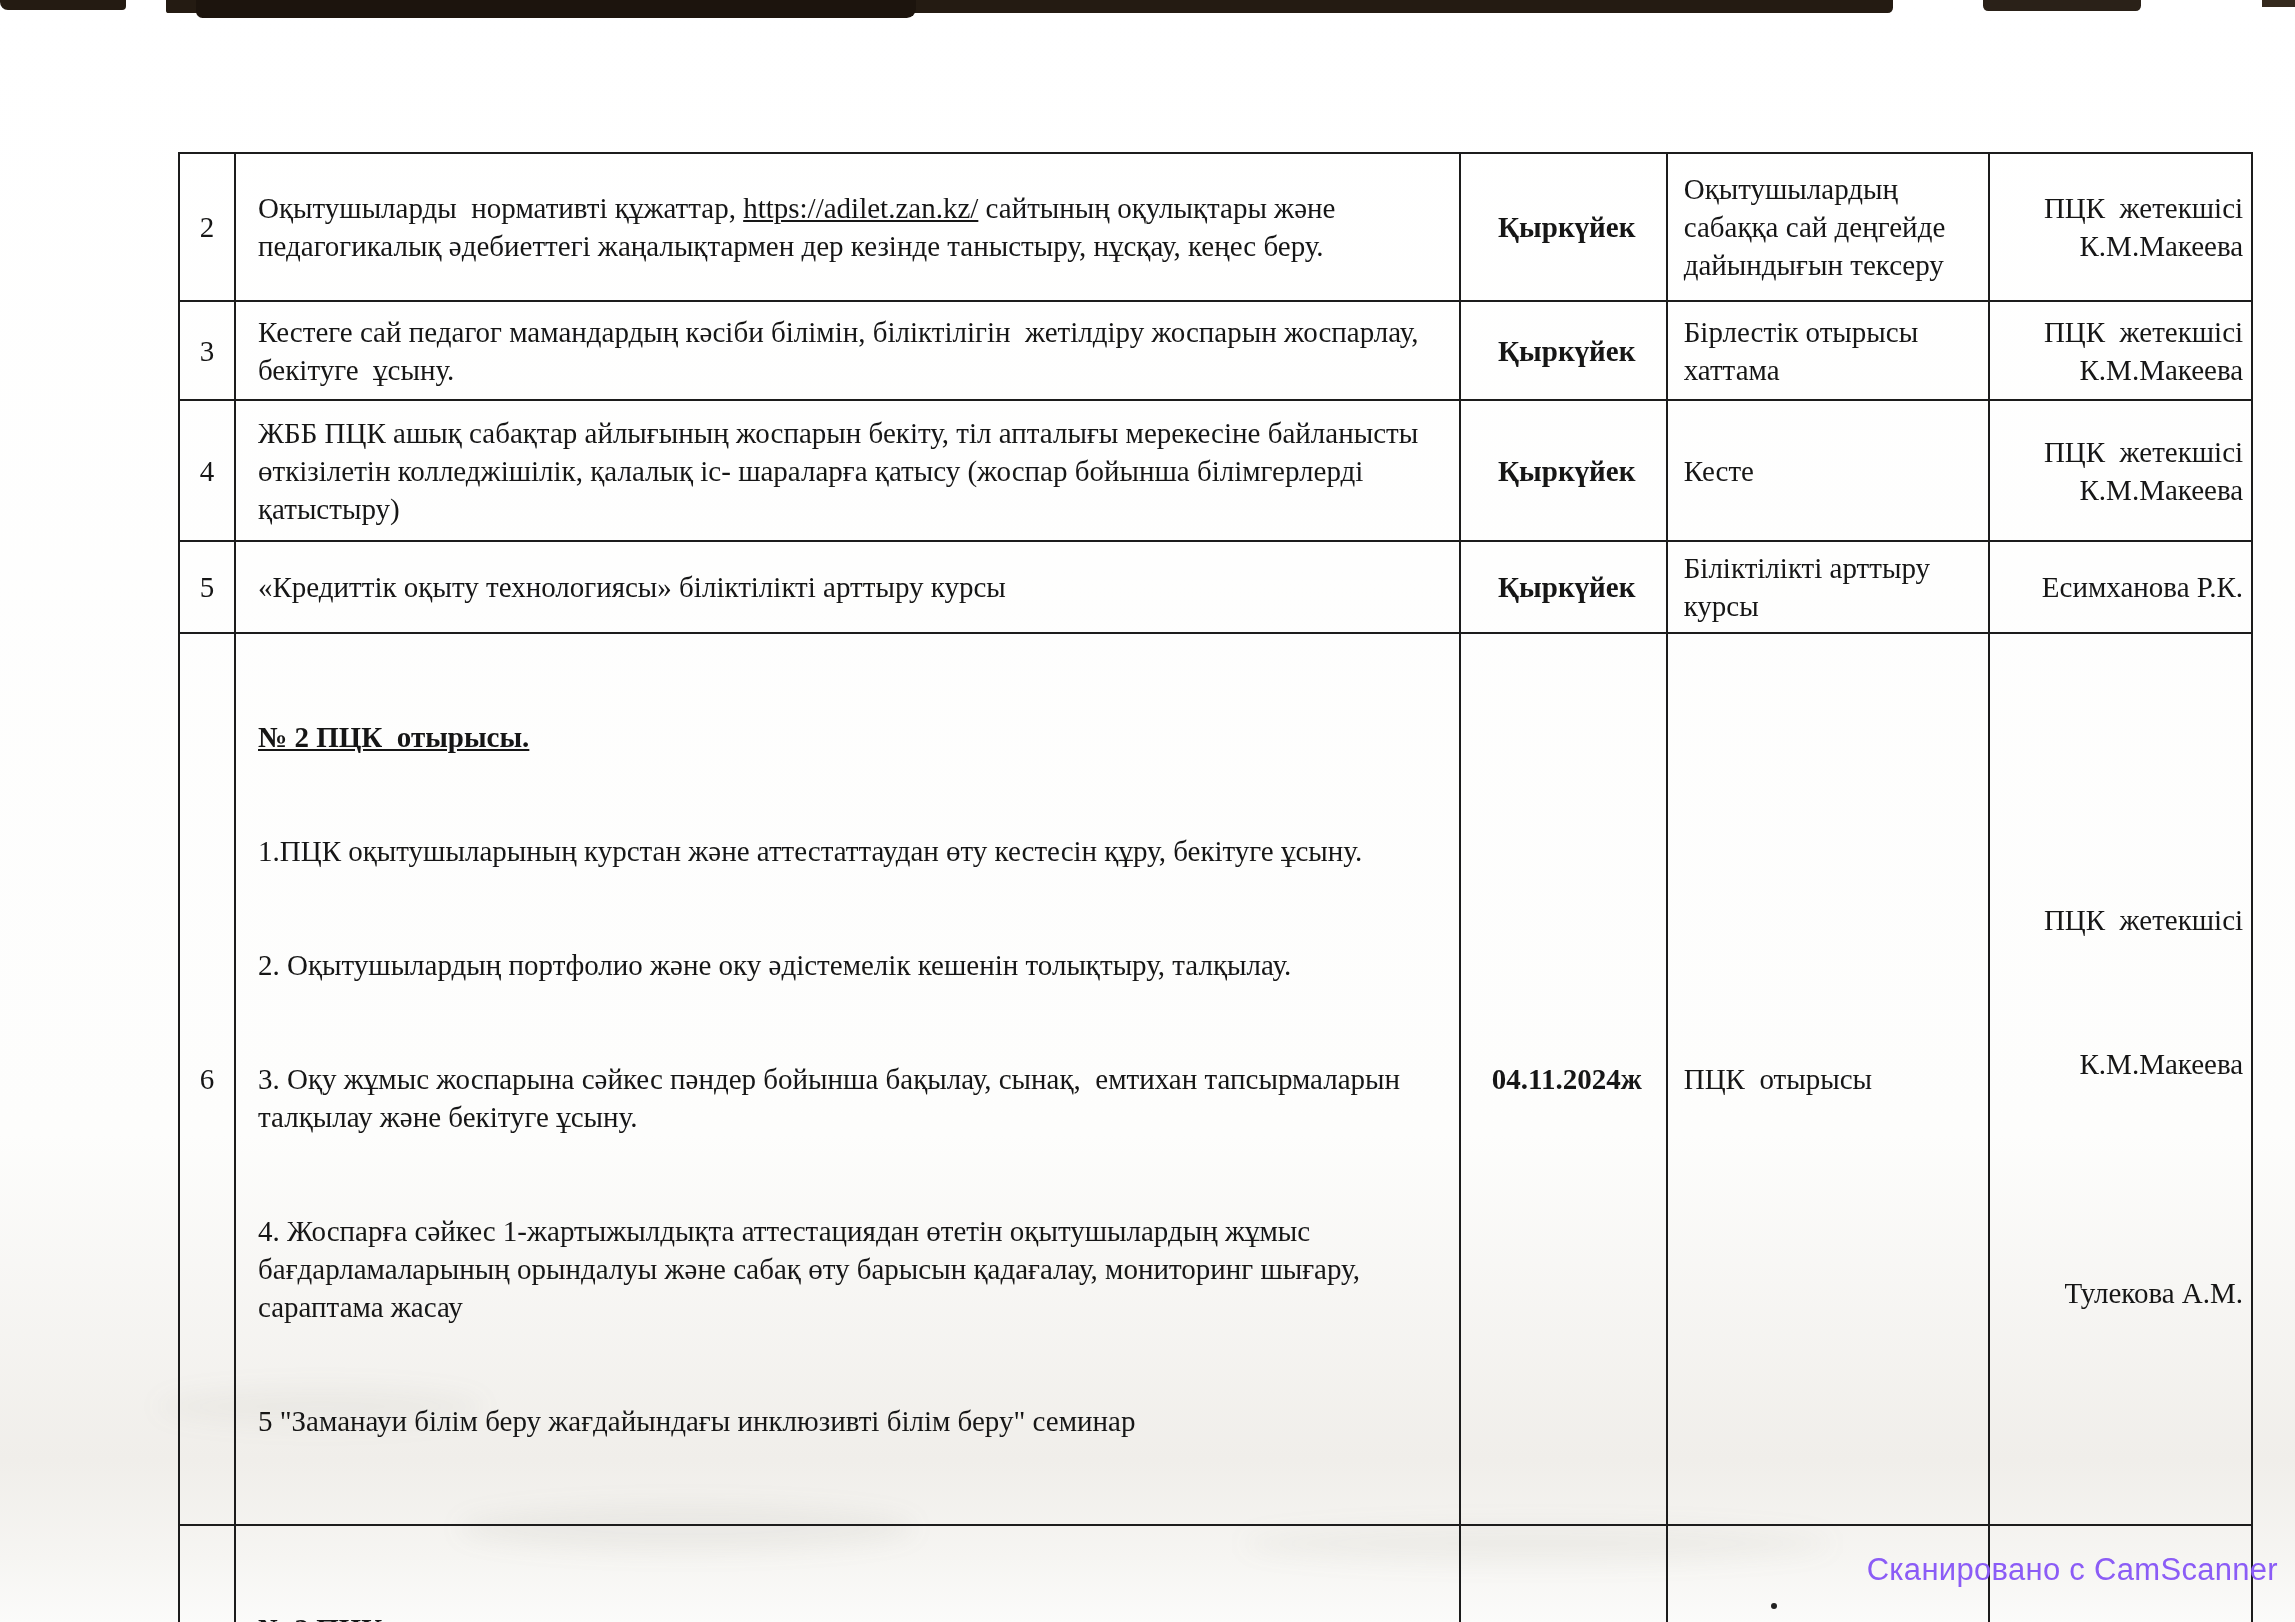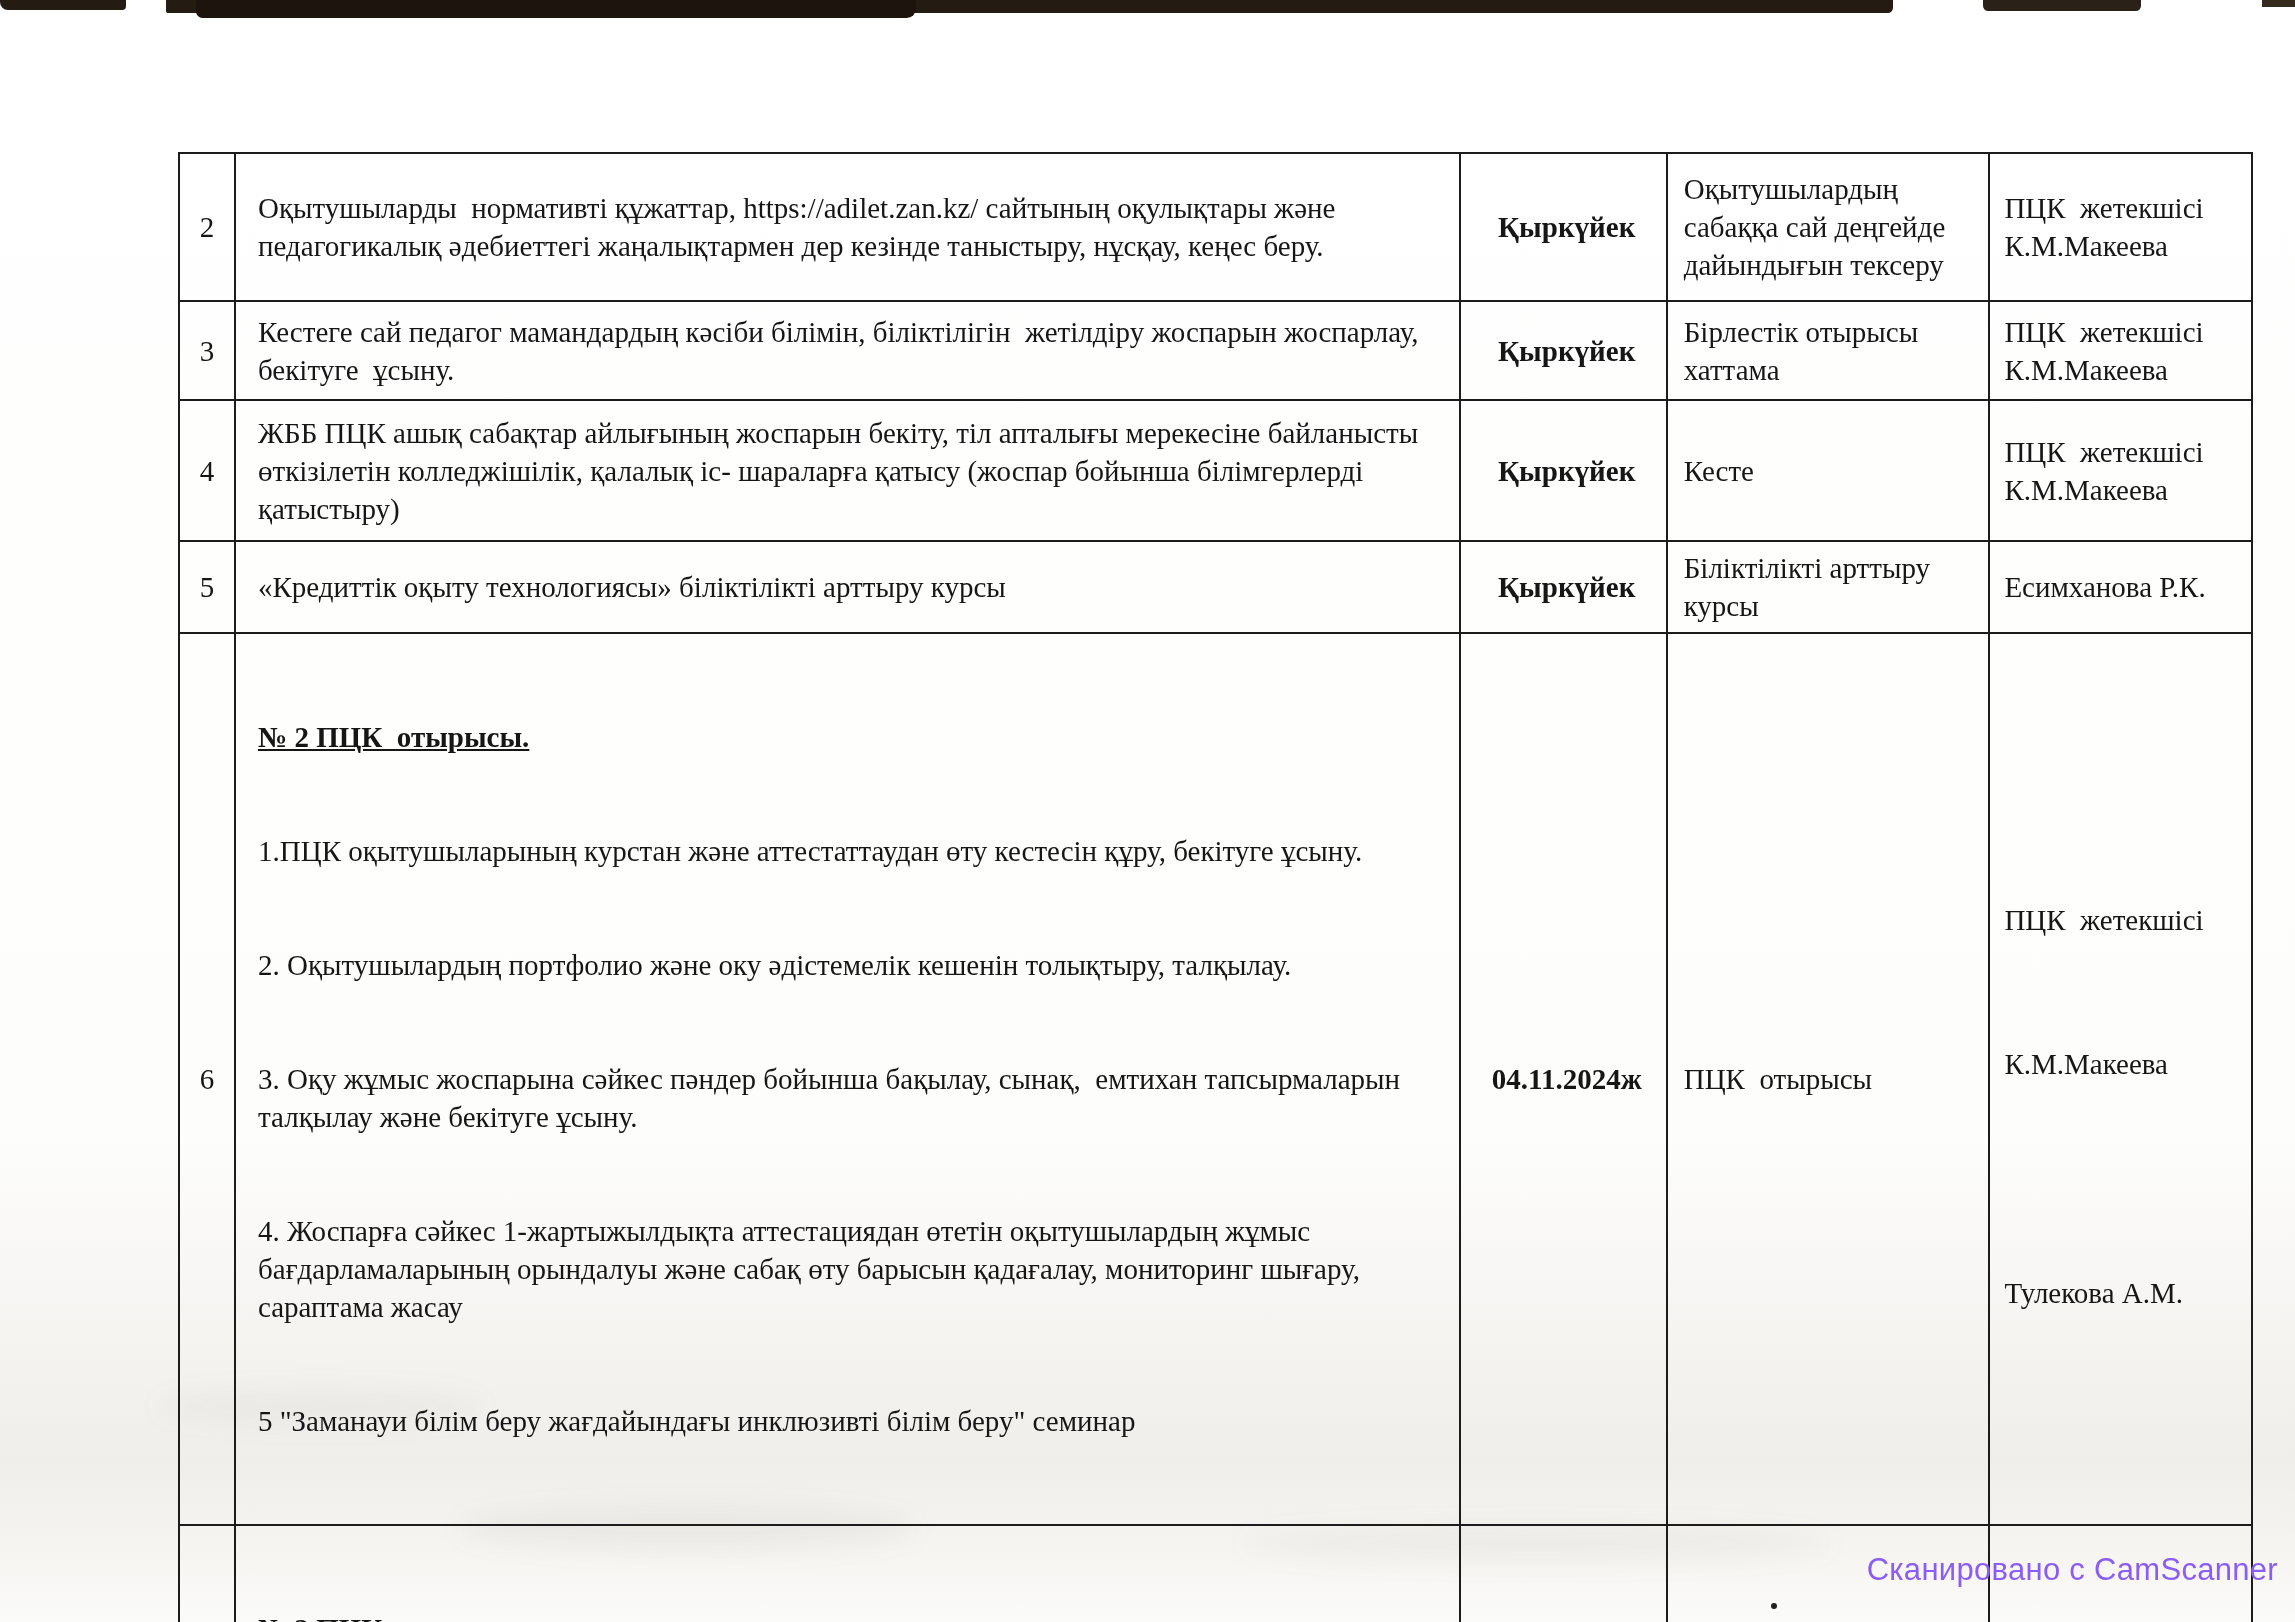--- a/index.html
+++ b/index.html
@@ -37,22 +37,22 @@
     font-size:29px; line-height:38px;
     white-space:pre-wrap;
   }
   tr.r0 { height:148px; } tr.r1 { height:99px; } tr.r2 { height:141px; }
   tr.r3 { height:92px; } tr.r4 { height:386px; } tr.r5 { height:324px; }
 
   td.num  { text-align:center; font-size:30px; }
   td.task { padding:7.9px 17px 7.9px 22px; }
   td.date { padding:3.9px 6.5px 3.9px 13px; font-weight:bold; font-size:30px;text-align:center; }
   td.result { padding:6.5px 10.5px 6.5px 15.7px;border-radius:7px; }
-  td.resp { padding:6.5px 7.9px 6.5px 14.4px; }
-  .doc-link { }
+  td.resp { padding:6.5px 7.9px 6.5px 14.4px;text-align:right; }
+  .doc-link { text-decoration:underline; }
   .heading { font-weight:bold;text-decoration:underline; }
 
   td.resp-stack { vertical-align:top; }
   .resp-line-1 { margin-top:56px; }
   .resp-line-2 { margin-top:30px; }
   .resp-line-3 { margin-top:115px; }
 
   td.resp-bottom { vertical-align:bottom; padding-bottom:42px; }
 
   td.result-dotted { position:relative; }

